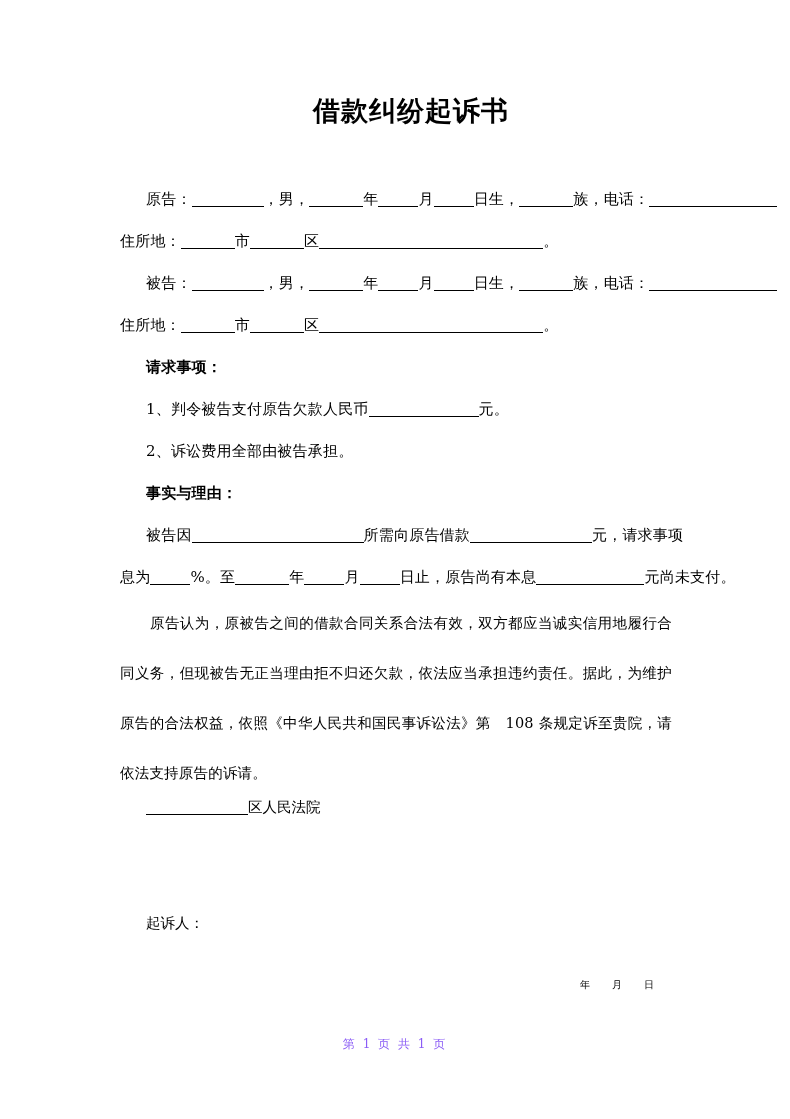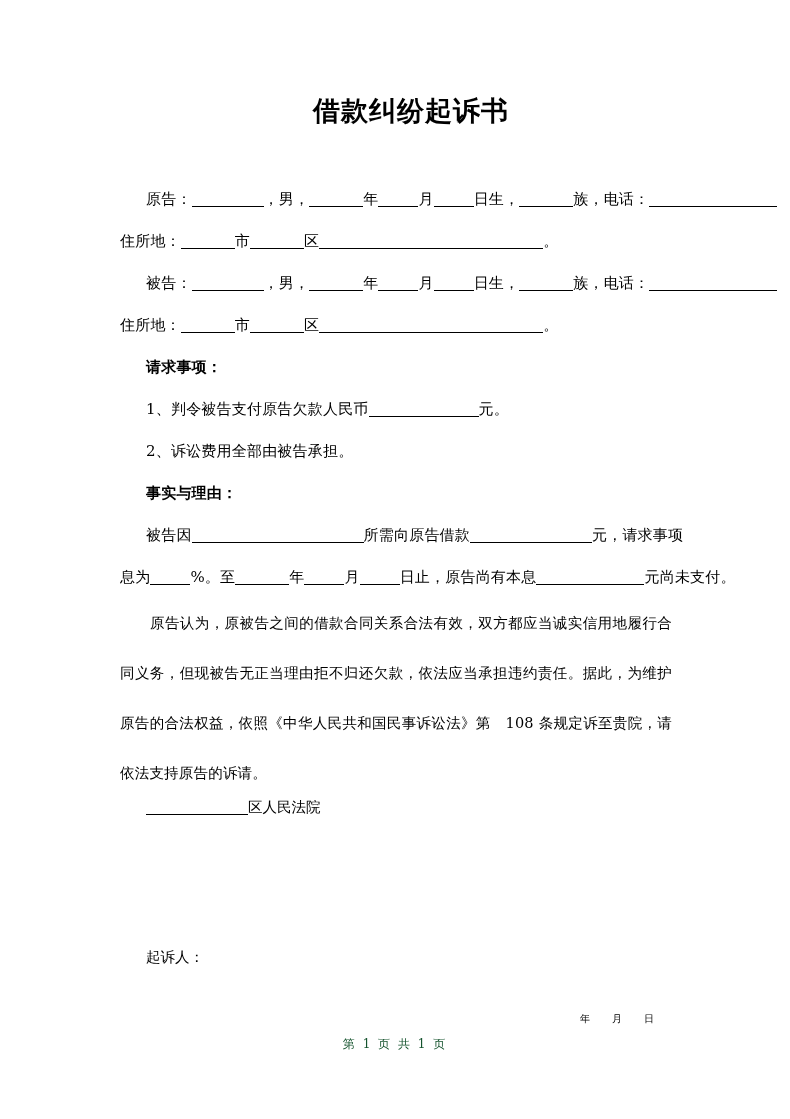--- a/index.html
+++ b/index.html
@@ -102,21 +102,21 @@
   .court-line {
     font-size: 14.5px;
     line-height: 42px;
     padding-left: 26px;
     white-space: nowrap;
     margin-top: 8px;
   }
 
   .sign-block {
     position: absolute;
-    top: 936px;
+    top: 902px;
     left: 120px;
     width: 552px;
   }
   .signer {
     font-size: 14.5px;
     line-height: 42px;
     padding-left: 26px;
     white-space: nowrap;
   }
   .date-line {
@@ -129,21 +129,21 @@
   }
   .date-line .sp { display: inline-block; width: 22px; }
 
   .footer {
     position: absolute;
     top: 1036px;
     left: 0;
     width: 790px;
     text-align: center;
     font-size: 12px;
-    color: #14532d;
+    color: #8b5cf6;
     letter-spacing: 2px;
   }
 </style>
 </head>
 <body>
 
 <div class="page">
 
   <div class="doc-title">借款纠纷起诉书</div>
 

